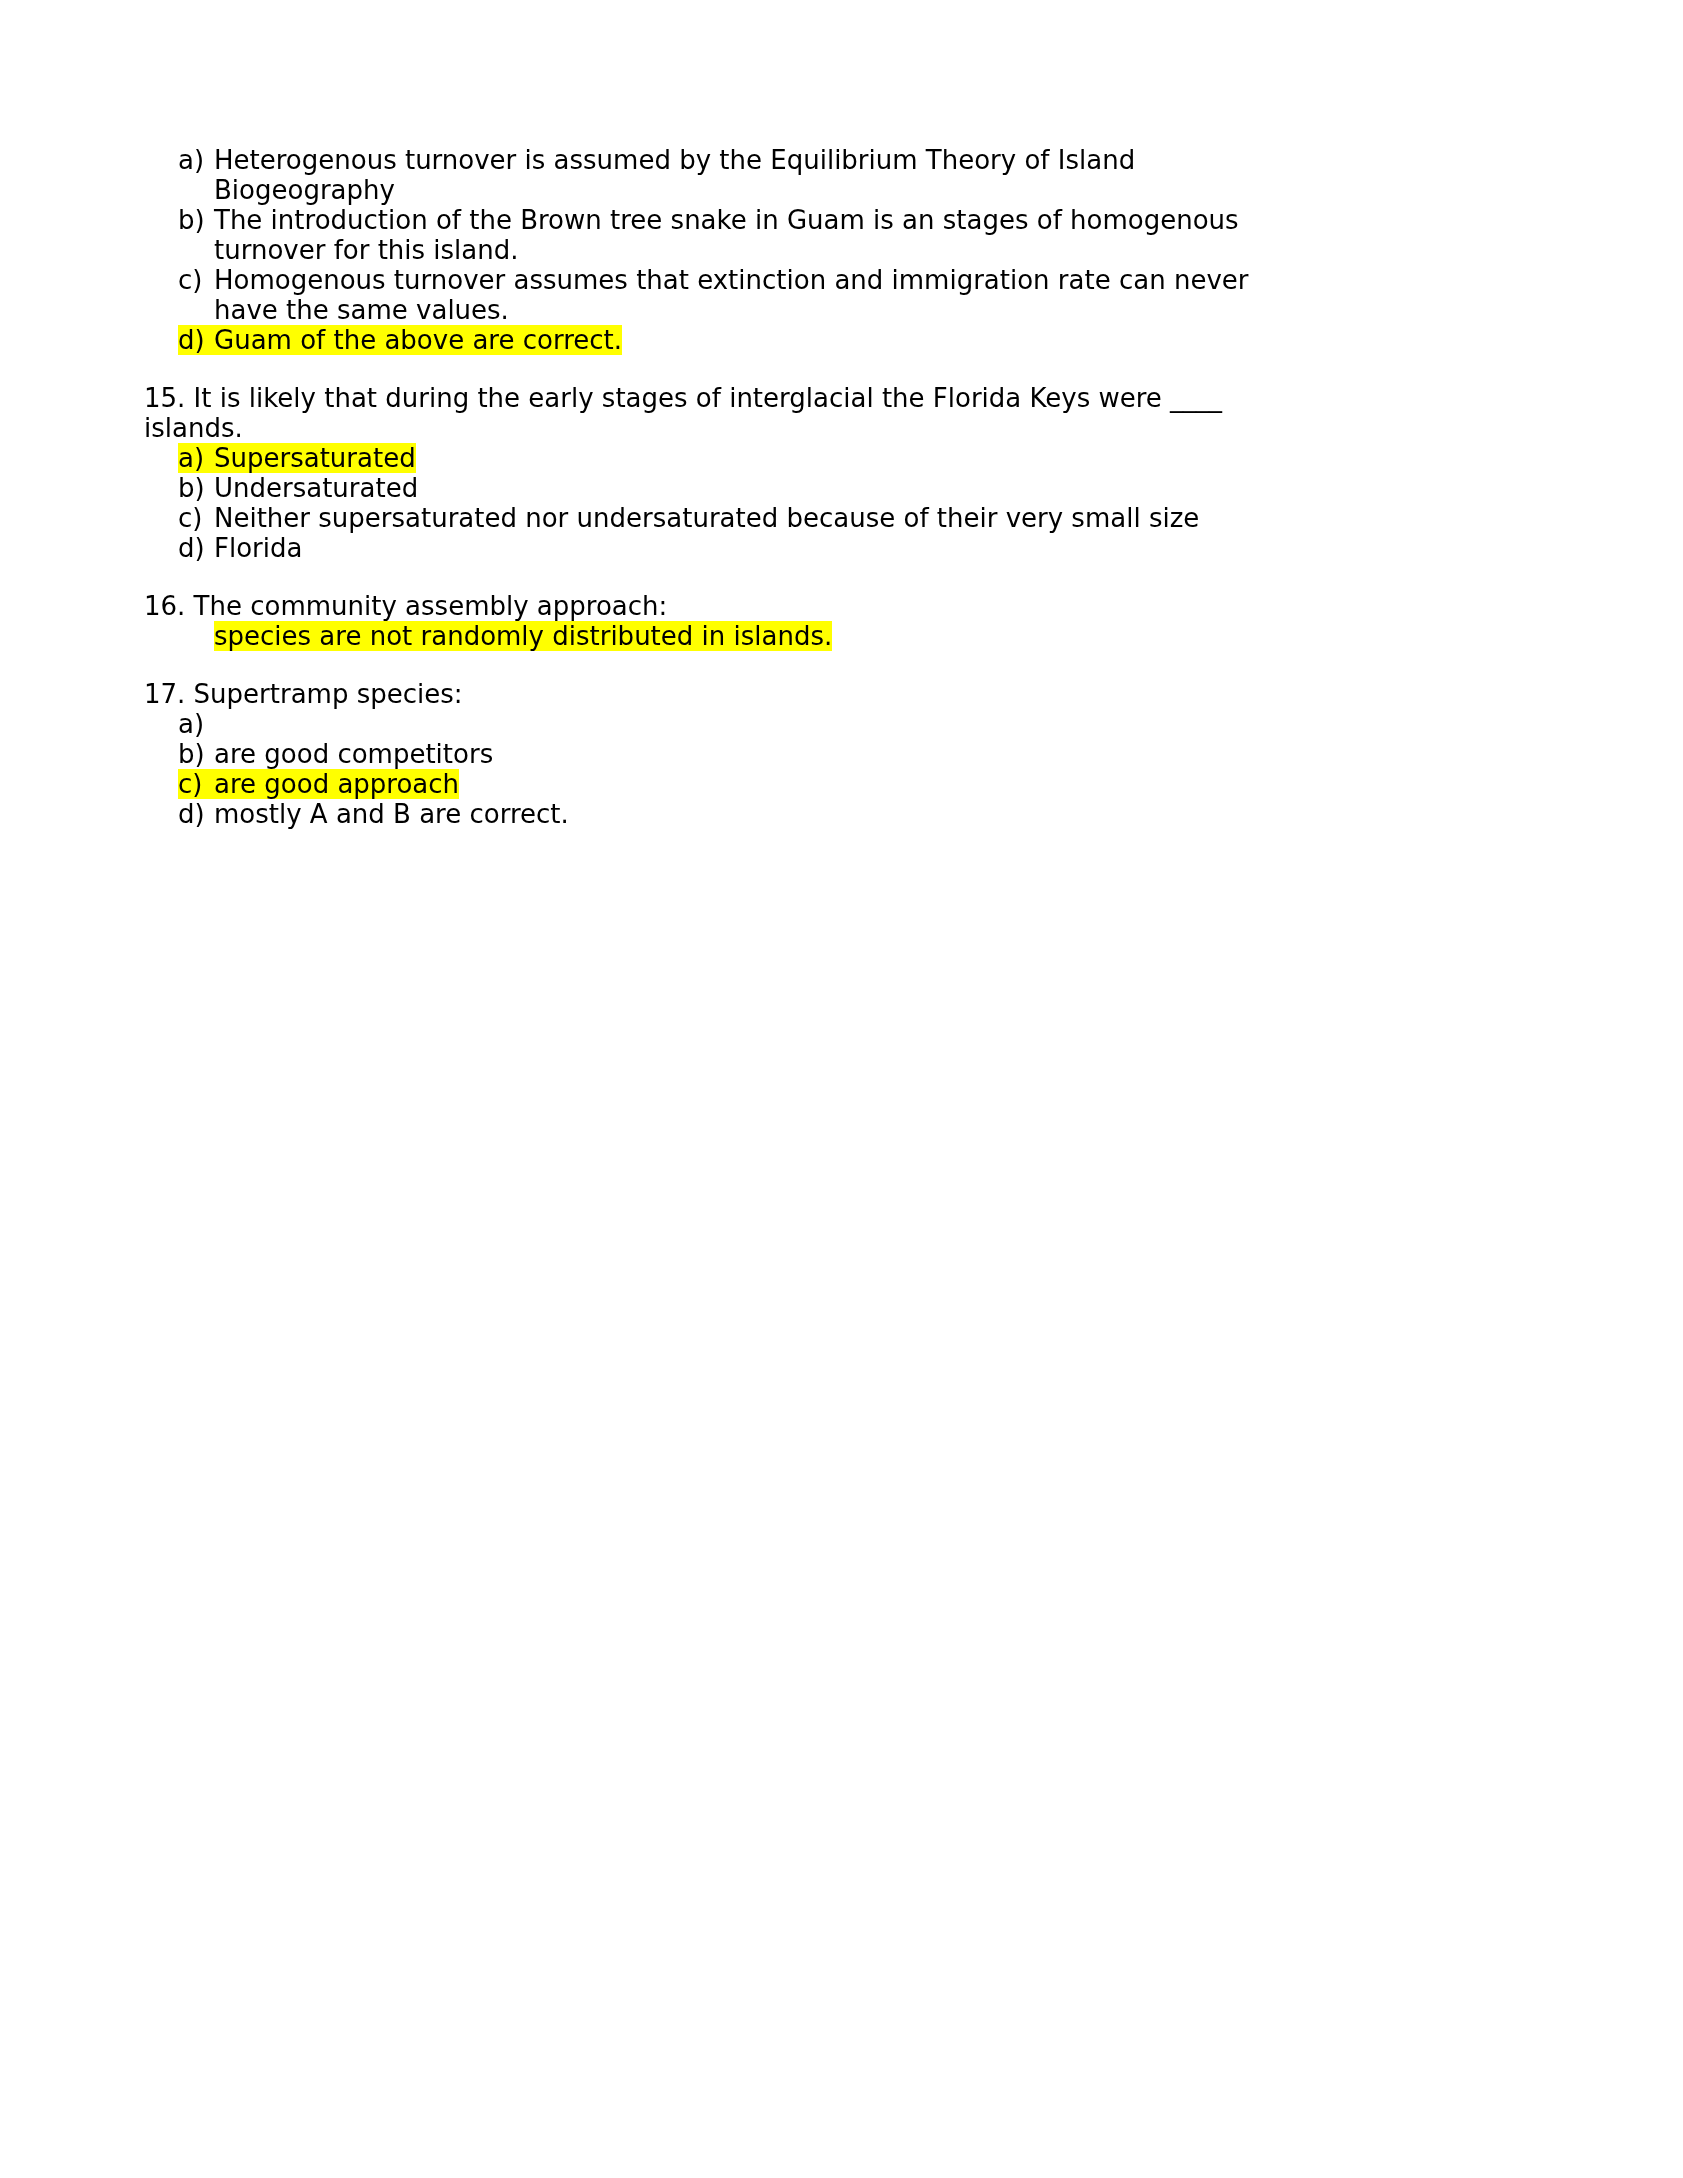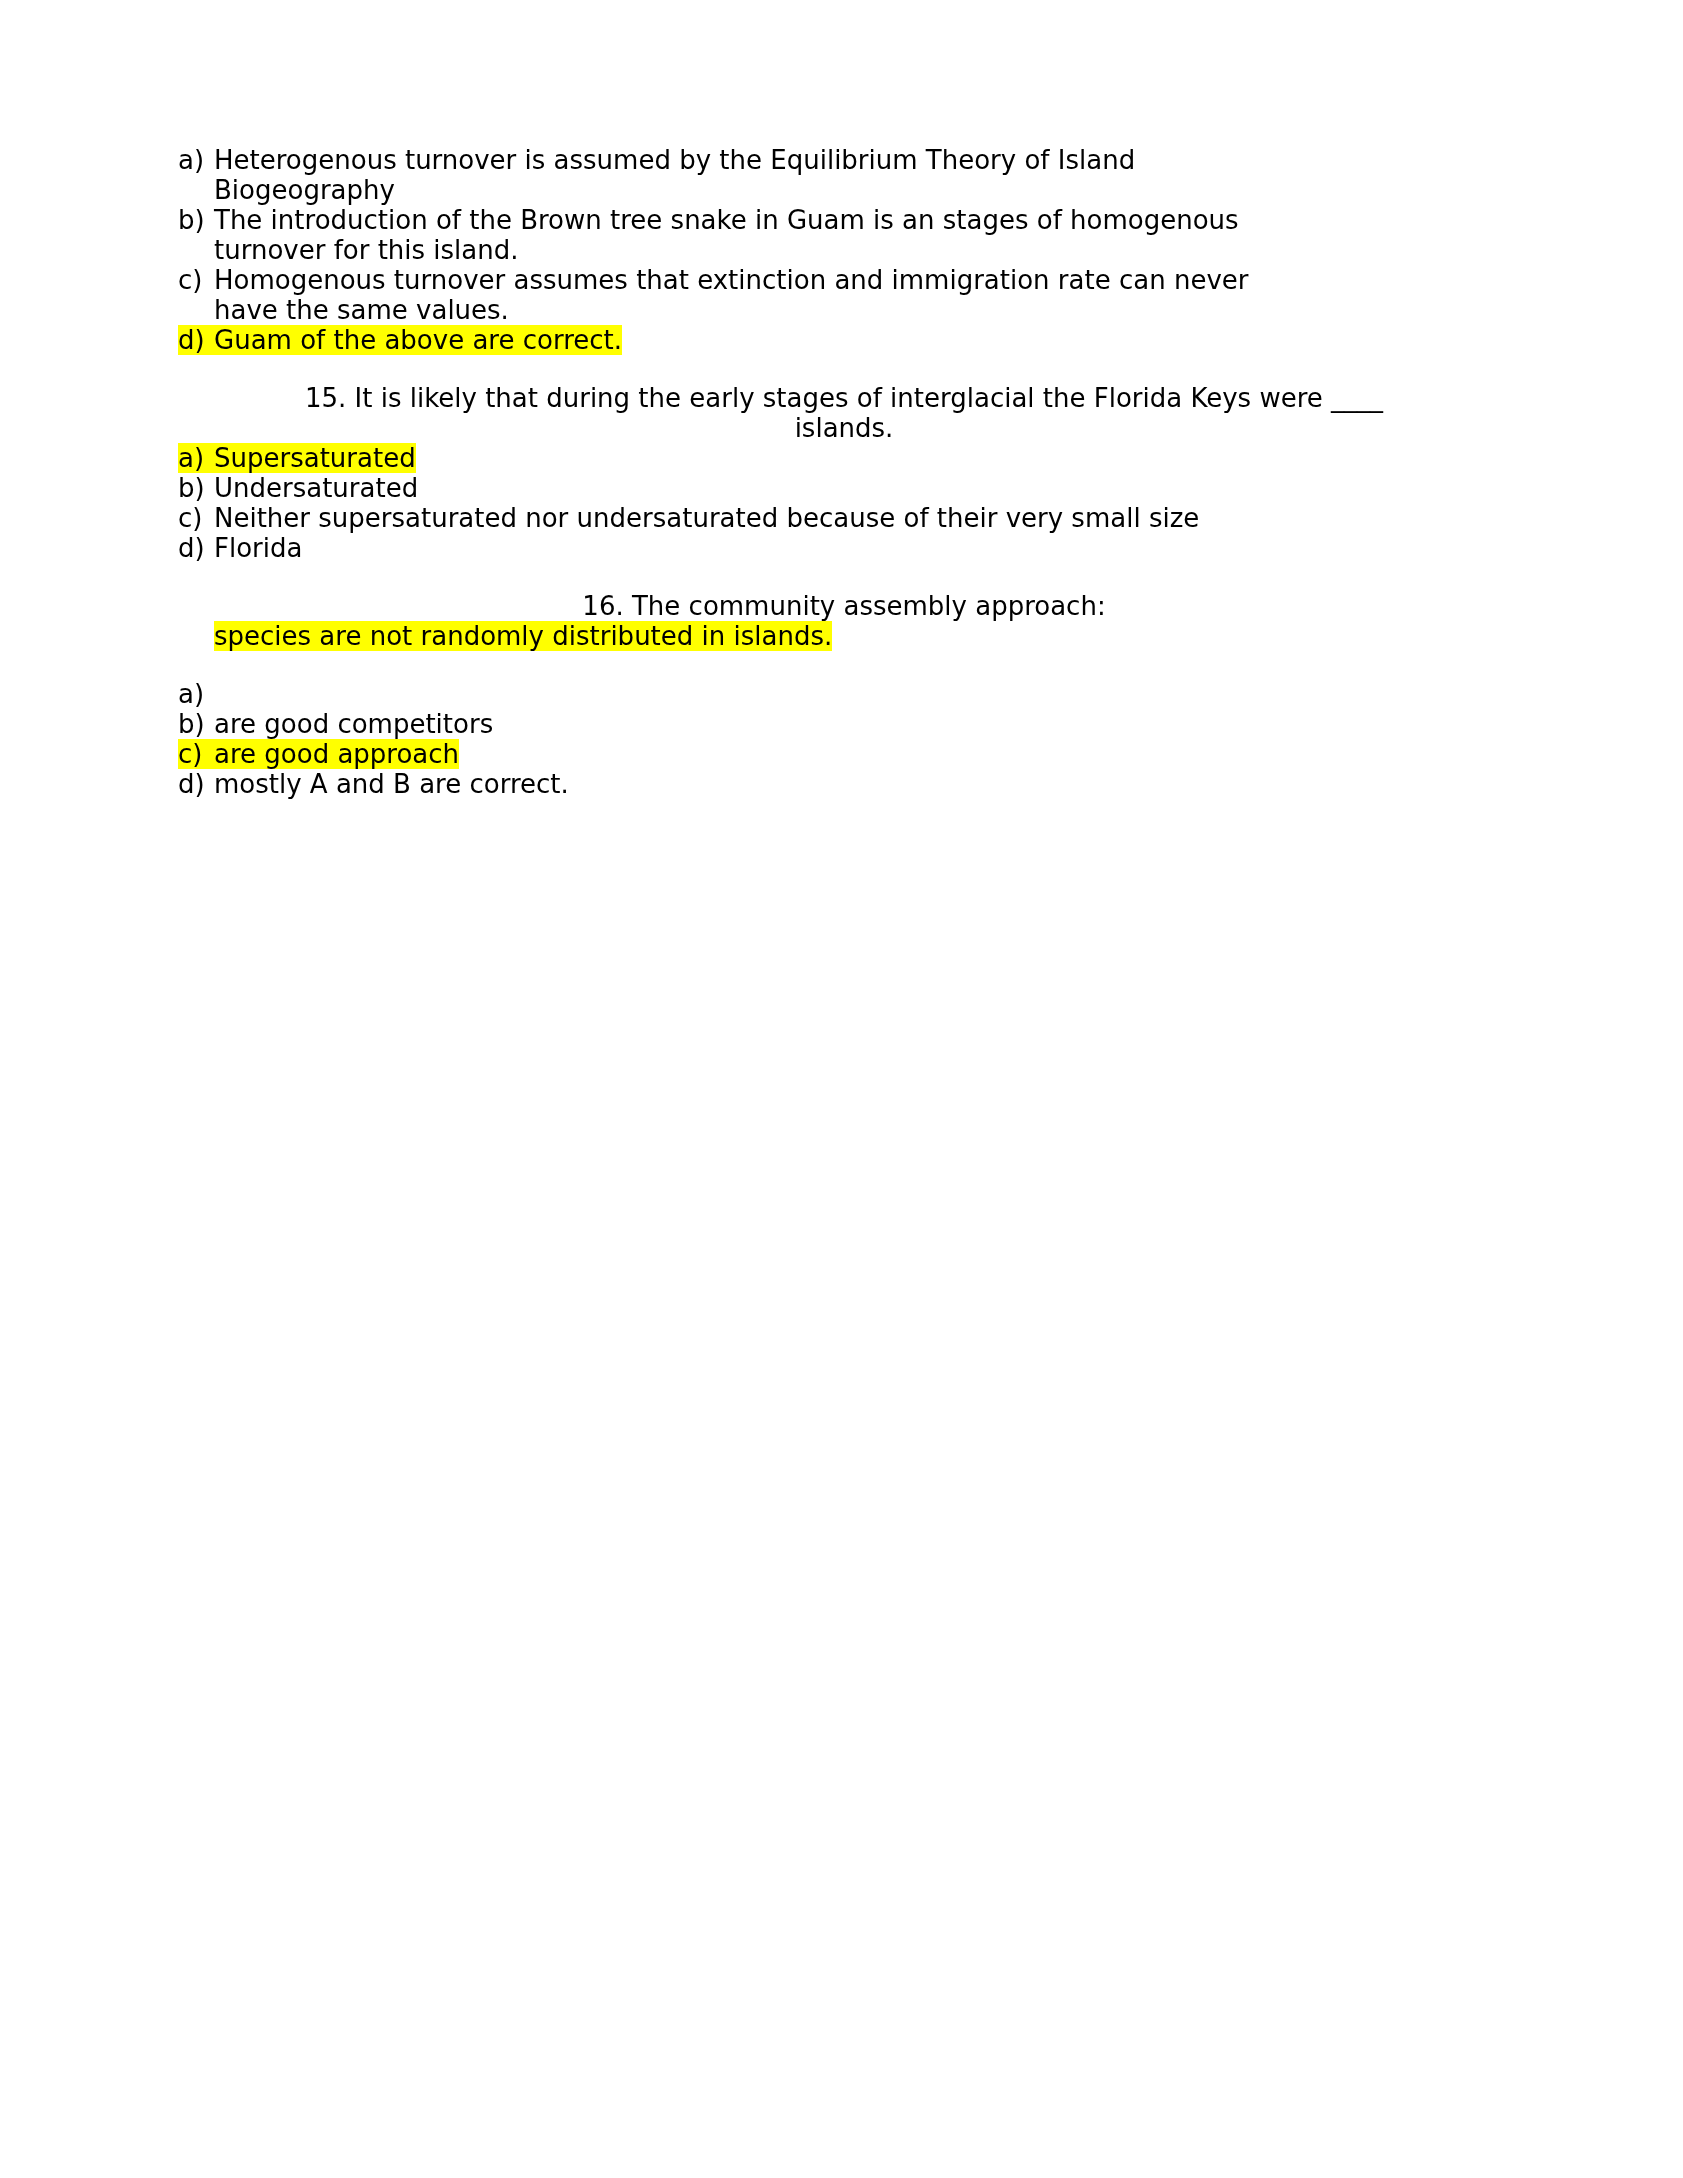--- a/index.html
+++ b/index.html
@@ -15,21 +15,20 @@
     color: #000000;
     padding-top: 145px;
     overflow: hidden;
   }
   .question { margin-top: 28px; }
   #questions > .question:first-child { margin-top: 0; }
   .stem {
     margin-left: 144px;
     margin-right: 139px;
     white-space: pre-wrap;
-    text-align: center;
   }
   .options { margin-left: 178px; margin-right: 139px; }
   .option { display: flex; align-items: flex-start; }
   .letter { flex: 0 0 36px; }
   .text { white-space: pre-wrap; }
   .hl { background: var(--hl, #ffff00); }
 </style>
 </head>
 <body>
 
@@ -83,20 +82,21 @@
       <div class="question">
         <div class="stem">16. The community assembly approach:</div>
         <div class="options">
           <div class="option">
             <span class="letter"></span>
             <span class="text hl">species are not randomly distributed in islands.</span>
           </div>
         </div>
       </div>
       <div class="question">
+        <div class="stem">17. Supertramp species:</div>
         <div class="options">
           <div class="option">
             <span class="letter">a)</span>
           </div>
           <div class="option">
             <span class="letter">b)</span>
             <span class="text">are good competitors</span>
           </div>
           <div class="option">
             <span class="letter hl">c)</span>

